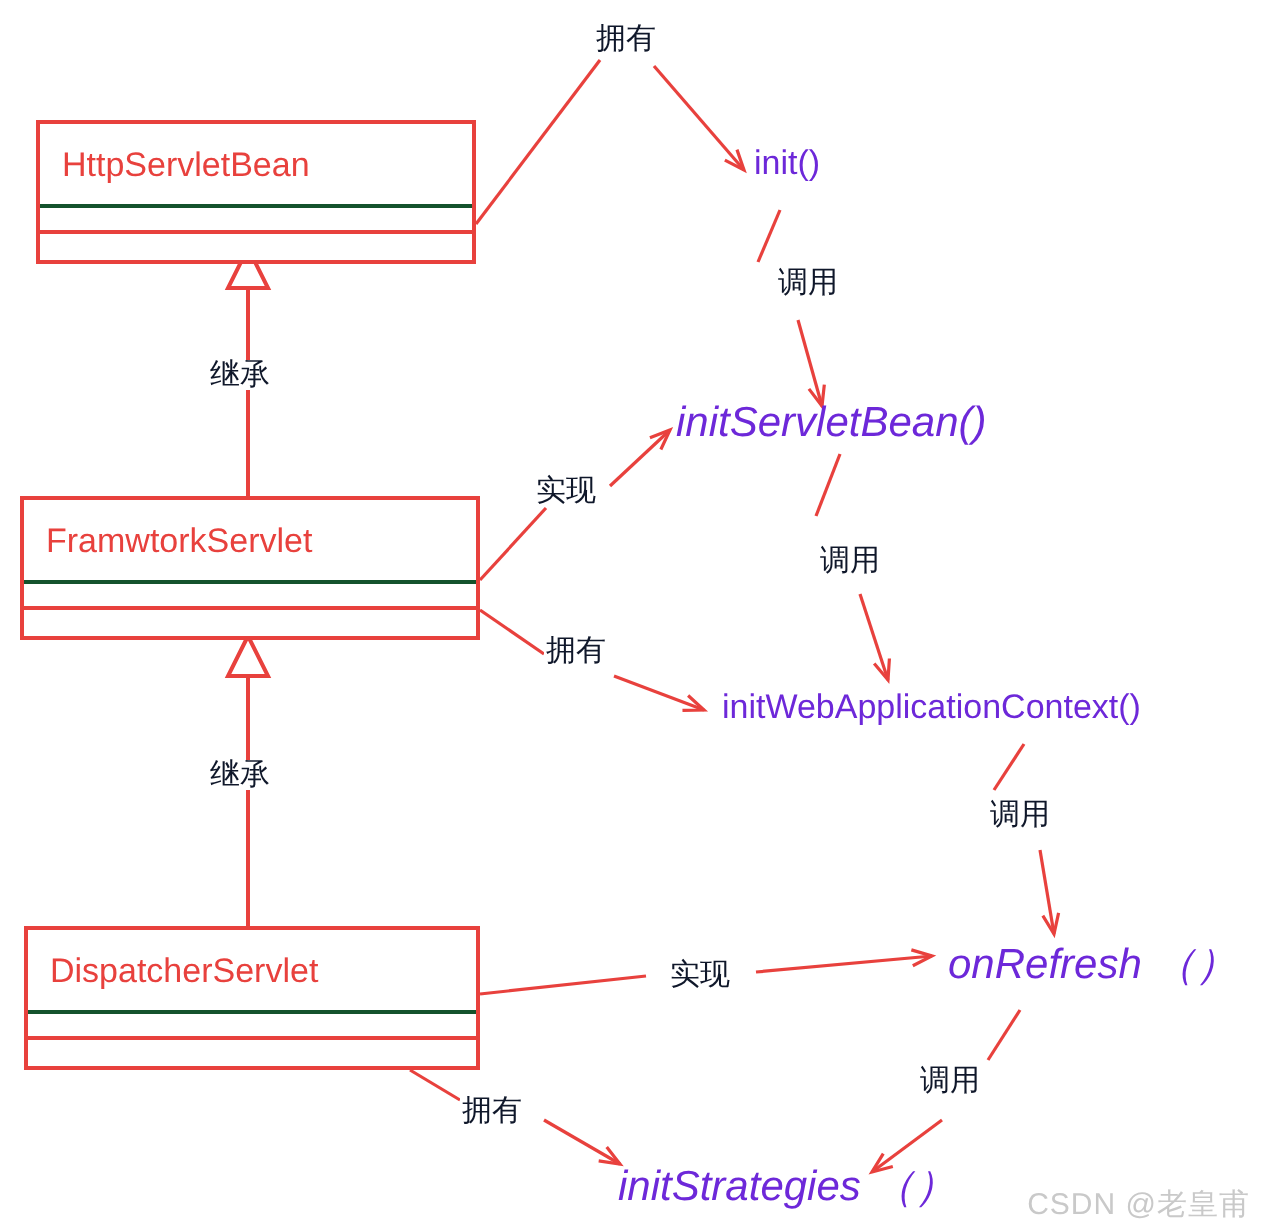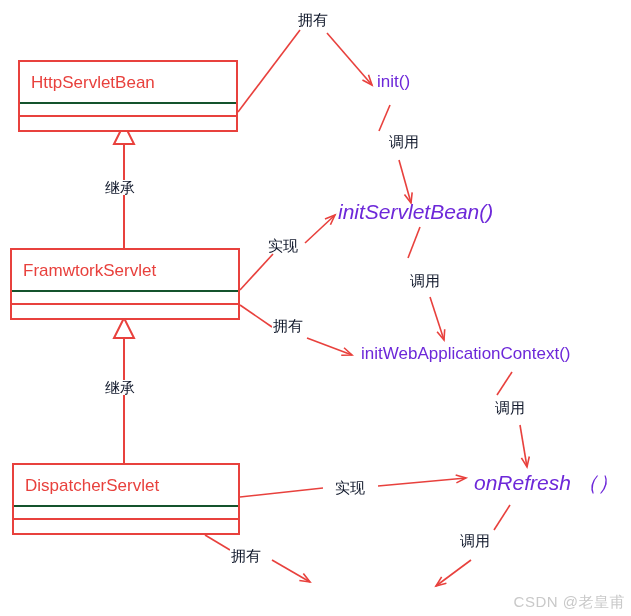--- a/index.html
+++ b/index.html
@@ -170,20 +170,21 @@
   </div>
 
   <div class="method-node" style="left:377px; top:73px;">init()</div>
 
   <div class="method-node big" style="left:338px; top:201px;">initServletBean()</div>
 
   <div class="method-node" style="left:361px; top:345px;">initWebApplicationContext()</div>
 
   <div class="method-node big" style="left:474px; top:472px;text-align:right;">onRefresh （）</div>
 
+  <div class="method-node big" style="left:309px; top:583px;">initStrategies （）</div>
 
   <div class="edge-label" style="left:104px; top:180px;">继承</div>
 
   <div class="edge-label" style="left:104px; top:380px;">继承</div>
 
   <div class="edge-label" style="left:297px; top:12px;">拥有</div>
 
   <div class="edge-label" style="left:388px; top:134px;">调用</div>
 
   <div class="edge-label" style="left:267px; top:238px;">实现</div>

